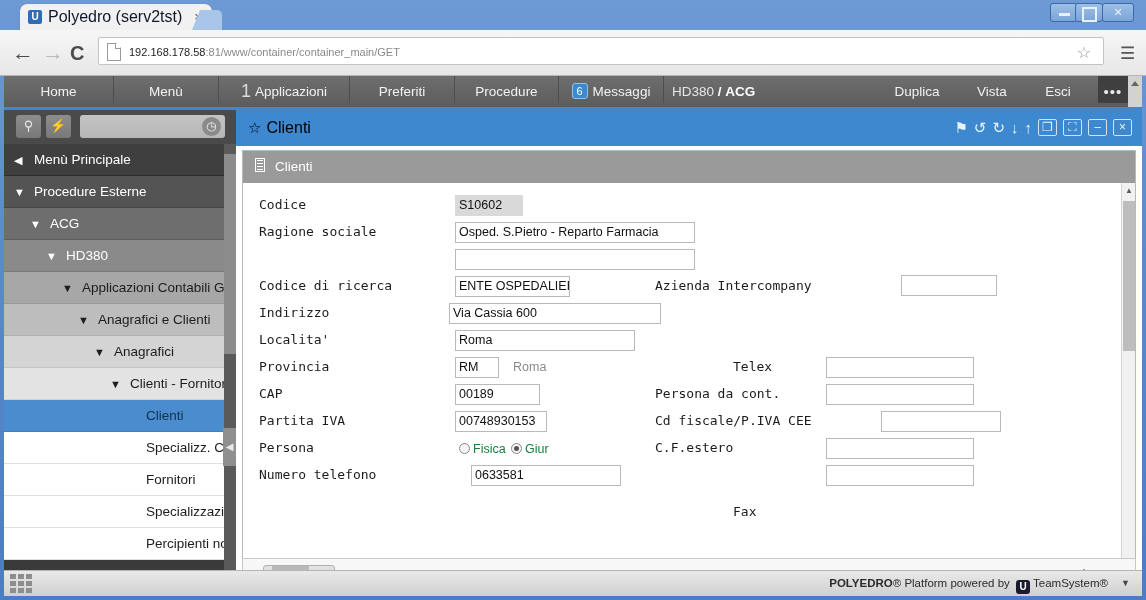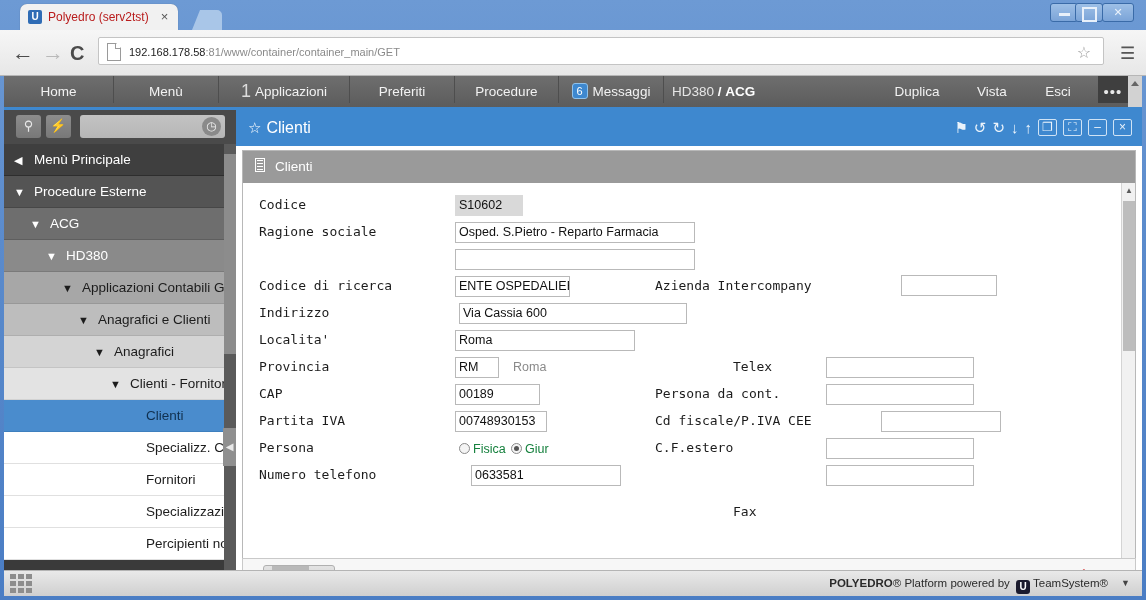--- a/index.html
+++ b/index.html
@@ -26,21 +26,21 @@
     padding:0 10px 0 8px;
     box-sizing:border-box;
     box-shadow:0 0 1px rgba(0,0,0,.35);
   }
   .br-tab .favicon{
     display:inline-block;width:14px;height:14px;border-radius:2px;
     background:#2f6cb5;color:#fff;font-size:10px;line-height:14px;
     text-align:center;vertical-align:-2px;margin-right:6px;font-weight:bold;
   }
   .br-tab .tab-title{
-    display:inline-block;font-size:12px;color:#b91c1c;line-height:26px;
+    display:inline-block;font-size:16px;color:#0f172a;line-height:26px;
     vertical-align:top;max-width:160px;overflow:hidden;white-space:nowrap;
   }
   .br-tab .tab-close{
     display:inline-block;margin-left:12px;font-size:13px;color:#555;
     line-height:26px;vertical-align:top;
   }
   #new-tab{
     position:absolute;left:192px;top:10px;width:30px;height:20px;
     background:#a9c6e8;
     clip-path:polygon(8px 0,100% 0,100% 100%,0 100%);
@@ -208,21 +208,21 @@
   
   #main{
     position:absolute;left:232px;top:34px;width:906px;height:482px;
     background:#ffffff;
   }
   #main-header{
     position:absolute;left:0;top:0;width:906px;height:36px;
     background:#3e88cf;
   }
   #main-title{
-    position:absolute;left:12px;top:0;line-height:36px;color:#ffffff;font-size:16px;
+    position:absolute;left:12px;top:0;line-height:36px;color:#000000;font-size:16px;
   }
   #main-title .star{font-size:15px;margin-right:5px;}
   #hdr-tools{position:absolute;right:10px;top:0;height:36px;}
   .htool{
     display:inline-block;color:#eaf3fb;font-size:15px;line-height:36px;
     margin-left:6px;vertical-align:top;text-align:center;
   }
   .htool.boxed{
     width:19px;height:17px;line-height:15px;font-size:12px;
     border:1px solid #cfe3f5;border-radius:2px;margin-top:9px;box-sizing:border-box;
@@ -476,21 +476,21 @@
 
           <div class="finput" style="left:212px;top:66px;width:240px;"></div>
 
           <div class="flabel" style="left:16px;top:95px;">Codice di ricerca</div>
           <div class="finput" style="left:212px;top:93px;width:115px;">ENTE OSPEDALIER</div>
 
           <div class="flabel" style="left:412px;top:95px;">Azienda Intercompany</div>
           <div class="finput" style="left:658px;top:92px;width:96px;"></div>
 
           <div class="flabel" style="left:16px;top:122px;">Indirizzo</div>
-          <div class="finput" style="left:216px;top:120px;width:228px;">Via Cassia 600</div>
+          <div class="finput" style="left:206px;top:120px;width:212px;">Via Cassia 600</div>
 
           <div class="flabel" style="left:16px;top:149px;">Localita'</div>
           <div class="finput" style="left:212px;top:147px;width:180px;">Roma</div>
 
           <div class="flabel" style="left:16px;top:176px;">Provincia</div>
           <div class="finput" style="left:212px;top:174px;width:44px;">RM</div>
           <div class="ftext" style="left:270px;top:177px;">Roma</div>
 
           <div class="flabel" style="left:490px;top:176px;">Telex</div>
           <div class="finput" style="left:583px;top:174px;width:148px;"></div>

